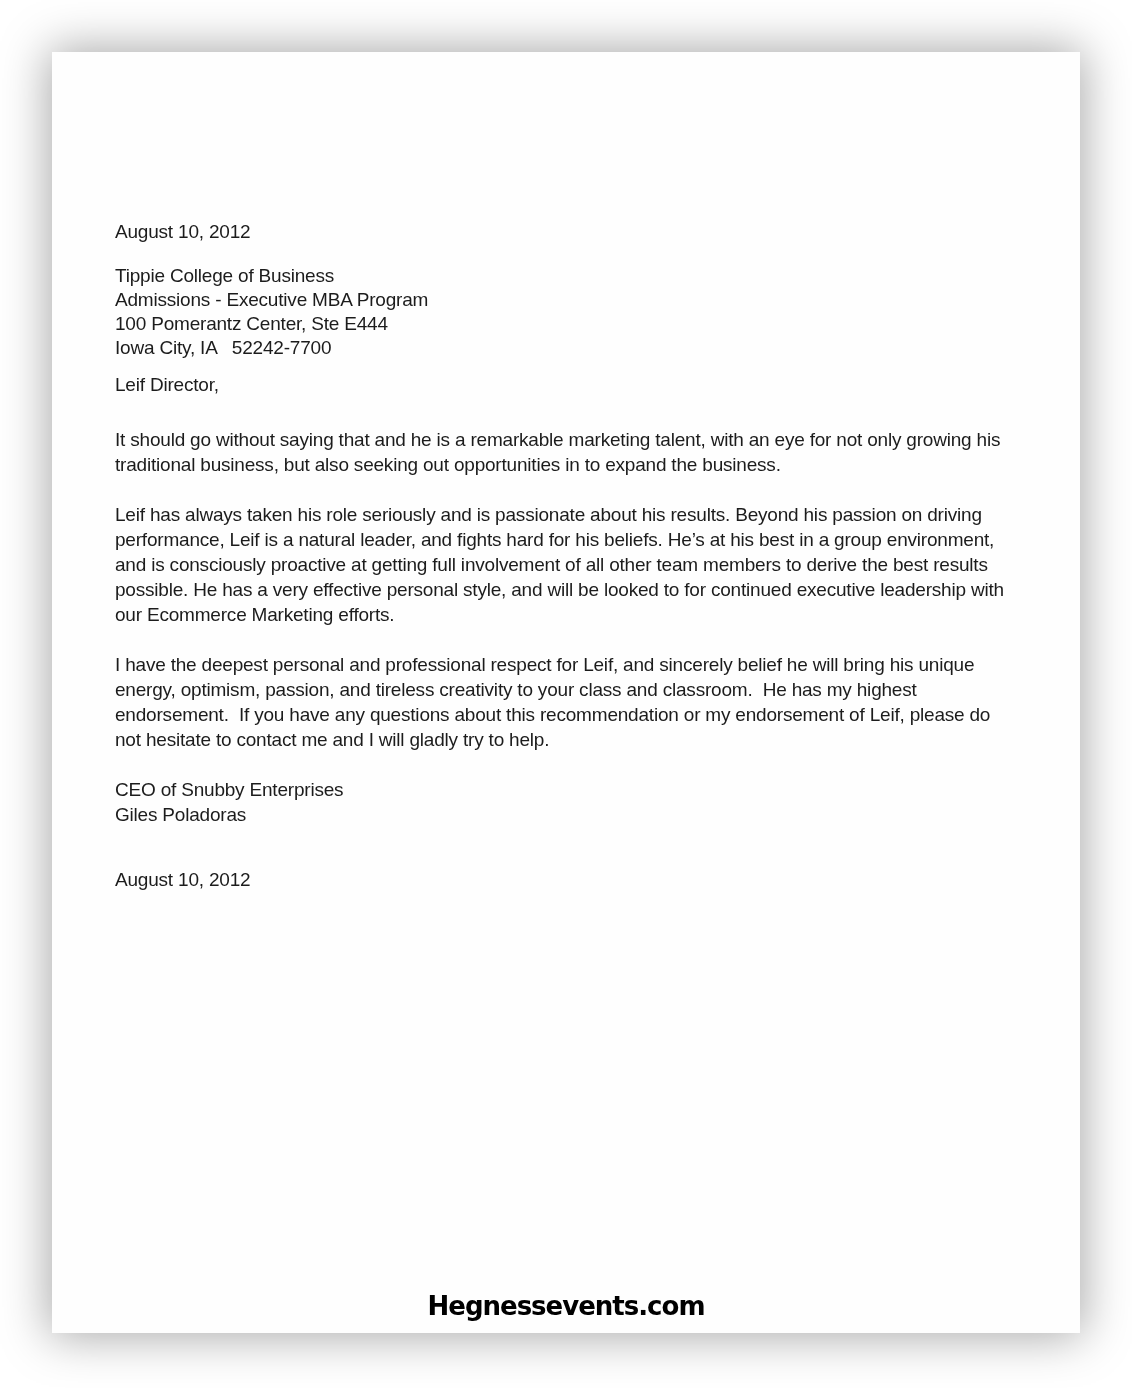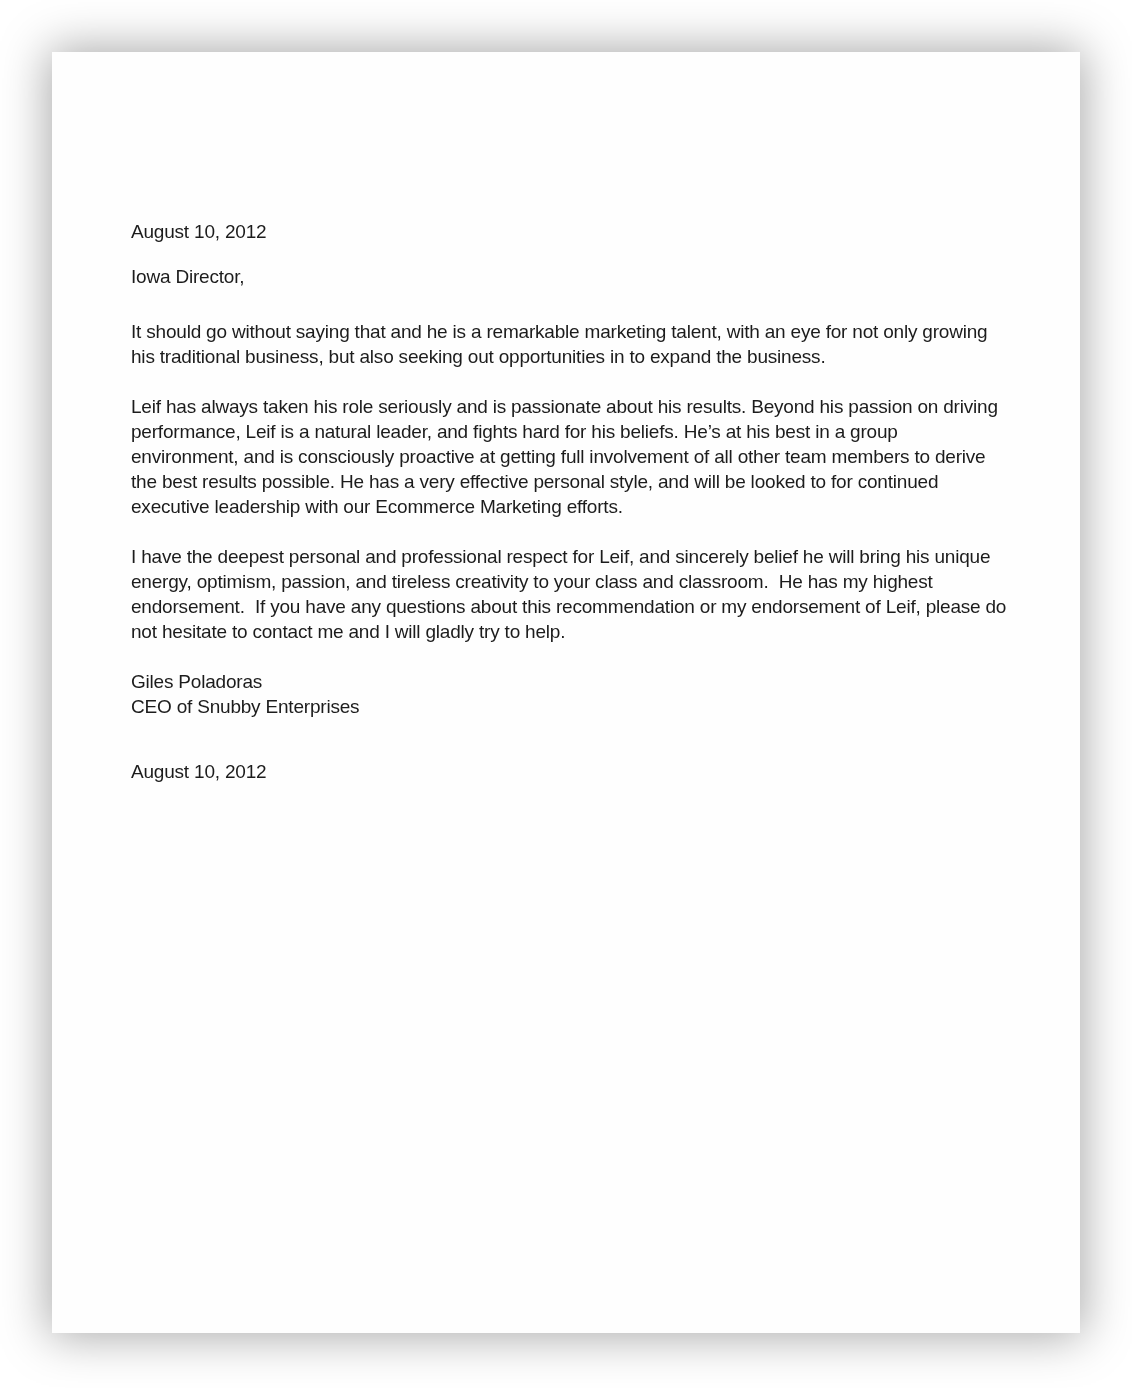--- a/index.html
+++ b/index.html
@@ -17,21 +17,21 @@
   }
   .page {
     position: absolute;
     left: 52px;
     top: 52px;
     width: 1028px;
     height: 1281px;
     background: #fefefe;
     box-shadow: 0 0 45px 3px rgba(0,0,0,0.35);
     box-sizing: border-box;
-    padding: 168px 72px 0 79px;
+    padding: 168px 72px 0 63px;
   }
   .letter {
     color: #1c1c1c;
     font-size: 19px;
     letter-spacing: -0.2px;
   }
   .letter p {
     margin: 0;
     white-space: pre-wrap;
   }
@@ -83,34 +83,43 @@
 </style>
 </head>
 <body>
 
 <div class="canvas">
   <div class="page">
     <div class="letter">
 
       <p class="date-line">August 10, 2012</p>
 
+      <div class="recipient-block">
+        <p>Tippie College of Business</p>
+        <p>Admissions - Executive MBA Program</p>
+        <p>100 Pomerantz Center, Ste E444</p>
+        <p>Iowa City, IA   52242-7700</p>
+      </div>
 
-      <p class="salutation">Iowa Director,</p>
+      <p class="salutation">Leif Director,</p>
 
 
       <p class="para">It should go without saying that and he is a remarkable marketing talent, with an eye for not only growing his traditional business, but also seeking out opportunities in to expand the business.</p>
 
       <p class="para">Leif has always taken his role seriously and is passionate about his results. Beyond his passion on driving performance, Leif is a natural leader, and fights hard for his beliefs. He’s at his best in a group environment, and is consciously proactive at getting full involvement of all other team members to derive the best results possible. He has a very effective personal style, and will be looked to for continued executive leadership with our Ecommerce Marketing efforts.</p>
 
       <p class="para">I have the deepest personal and professional respect for Leif, and sincerely belief he will bring his unique energy, optimism, passion, and tireless creativity to your class and classroom.  He has my highest endorsement.  If you have any questions about this recommendation or my endorsement of Leif, please do not hesitate to contact me and I will gladly try to help.</p>
 
 
       <div class="signature-block">
+        <p>CEO of Snubby Enterprises</p>
         <p>Giles Poladoras</p>
-        <p>CEO of Snubby Enterprises</p>
       </div>
 
       <p class="date-bottom">August 10, 2012</p>
 
     </div>
 
+    <div class="site-footer">
+      <span>Hegnessevents.com</span>
+    </div>
   </div>
 </div>
 
 </body></html>

